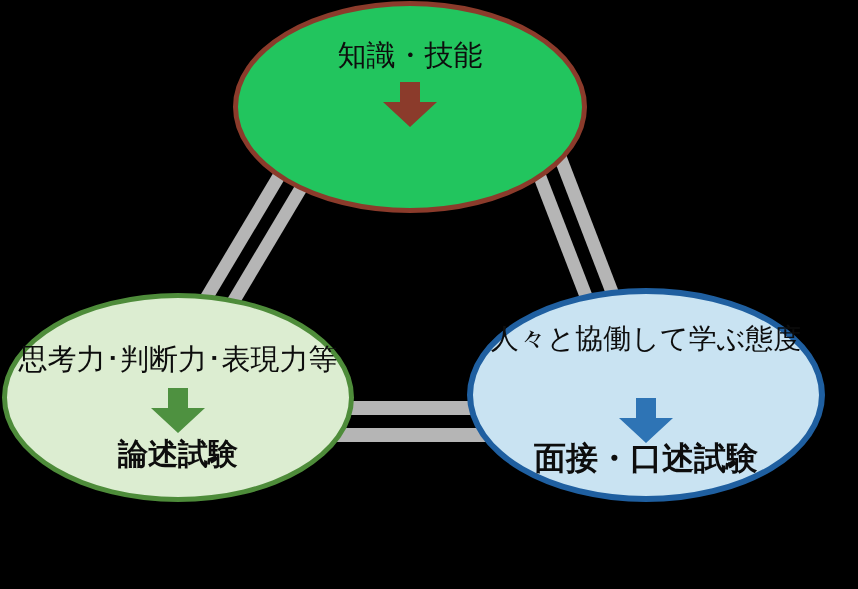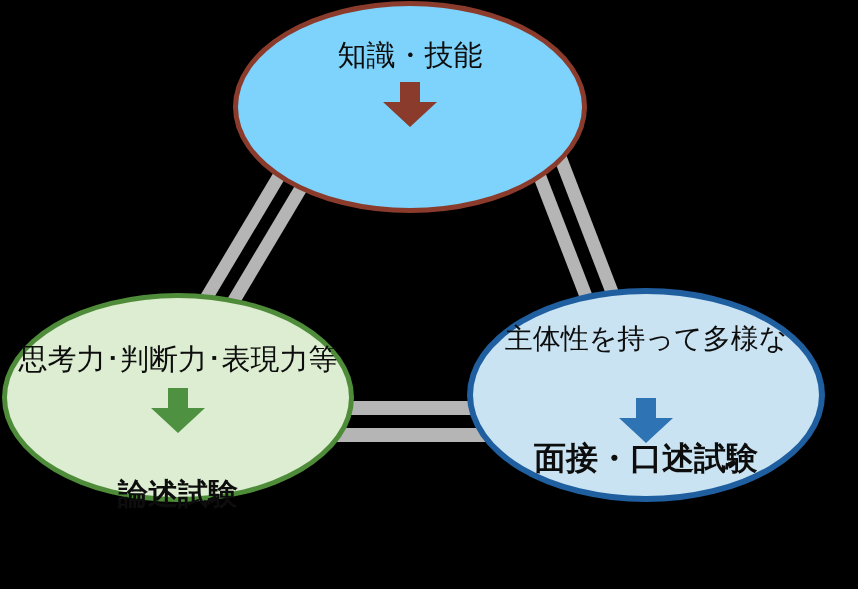--- a/index.html
+++ b/index.html
@@ -4,33 +4,33 @@
 <style>
   html,body{margin:0;padding:0;background:#000;}
   .canvas{
     position:relative;width:858px;height:589px;background:#000;overflow:hidden;
     font-family:"Liberation Sans","DejaVu Sans",sans-serif;color:#0d0d0d;
   }
   .connector-layer{position:absolute;left:0;top:0;width:858px;height:589px;}
   .node{
     position:absolute;border-radius:50%;box-sizing:border-box;
   }
-  .node-knowledge{left:233px;top:1px;width:354px;height:212px;background:#7dd3fc;border:5px solid #8b3b2b;}
+  .node-knowledge{left:233px;top:1px;width:354px;height:212px;background:#22c55e;border:5px solid #8b3b2b;}
   .node-thinking{left:2px;top:293px;width:352px;height:209px;background:#dcedd1;border:5px solid #4e8c3a;}
   .node-attitude{left:467px;top:288px;width:358px;height:214px;background:#c9e3f2;border:6px solid #1f5fa0;}
   .node span{position:absolute;left:0;width:100%;display:block;text-align:center;white-space:nowrap;}
   .ability{font-size:29px;line-height:34px;}
   .ability-2line{font-size:28px;line-height:37px;}
   .assessment{font-weight:bold;font-size:30px;line-height:36px;}
   .node-knowledge .ability{top:32px;}
   .node-knowledge .arrow{top:76px;}
   .node-knowledge .assessment{top:124px;}
   .node-thinking .ability{top:44px;}
   .node-thinking .arrow{top:90px;}
-  .node-thinking .assessment{top:138px;margin-top:40px;}
+  .node-thinking .assessment{top:138px;}
   .node-attitude .ability-2line{top:26px;}
   .node-attitude .arrow{top:104px;}
   .node-attitude .assessment{top:146px;font-size:32px;}
   .arrow{position:absolute;left:50%;transform:translateX(-50%);width:54px;height:45px;}
 </style>
 </head>
 <body>
 
 <div class="canvas">
 
@@ -55,20 +55,20 @@
 
   <div class="node node-thinking">
     <span class="ability">思考力･判断力･表現力等</span>
     <svg class="arrow" viewBox="0 0 54 45" aria-hidden="true">
       <polygon points="17,0 37,0 37,20 54,20 27,45 0,20 17,20" fill="#4e9140"></polygon>
     </svg>
     <span class="assessment">論述試験</span>
   </div>
 
   <div class="node node-attitude">
-    <span class="ability-2line">主体性を持って多様な</span>
+    <span class="ability-2line">人々と協働して学ぶ態度</span>
     <svg class="arrow" viewBox="0 0 54 45" aria-hidden="true">
       <polygon points="17,0 37,0 37,20 54,20 27,45 0,20 17,20" fill="#2e74b5"></polygon>
     </svg>
     <span class="assessment">面接・口述試験</span>
   </div>
 
 </div>
 
 </body></html>

